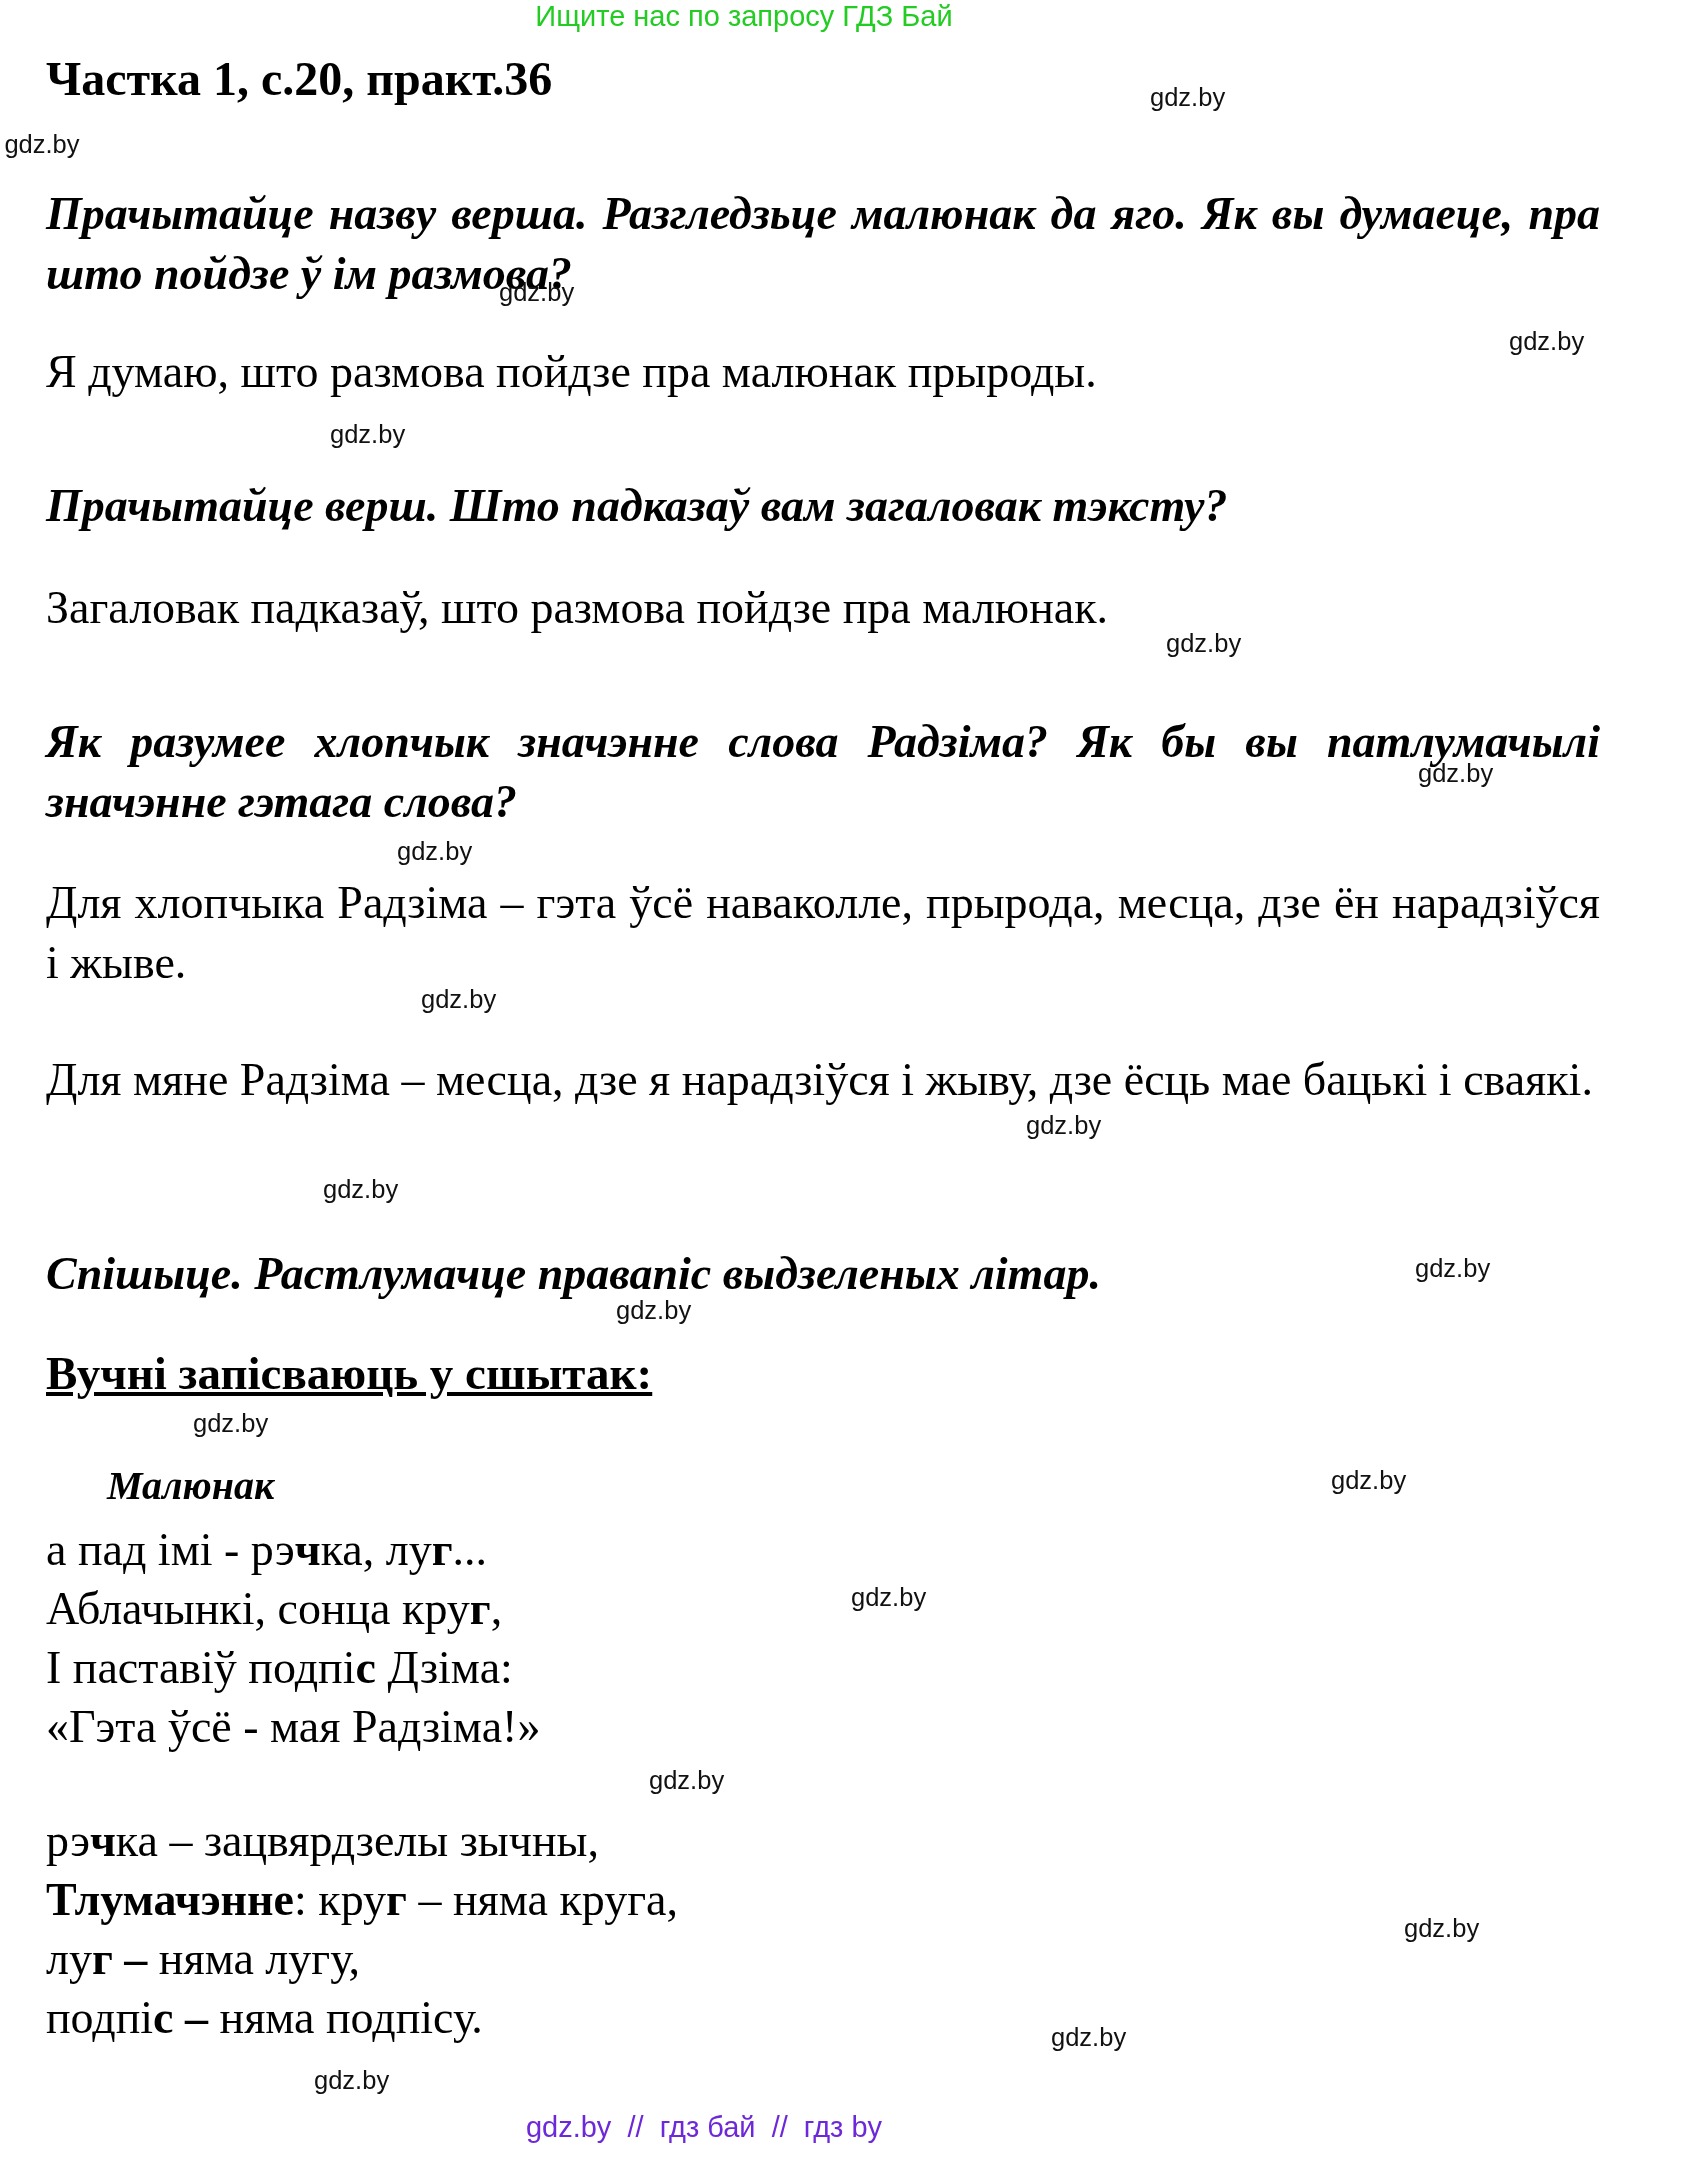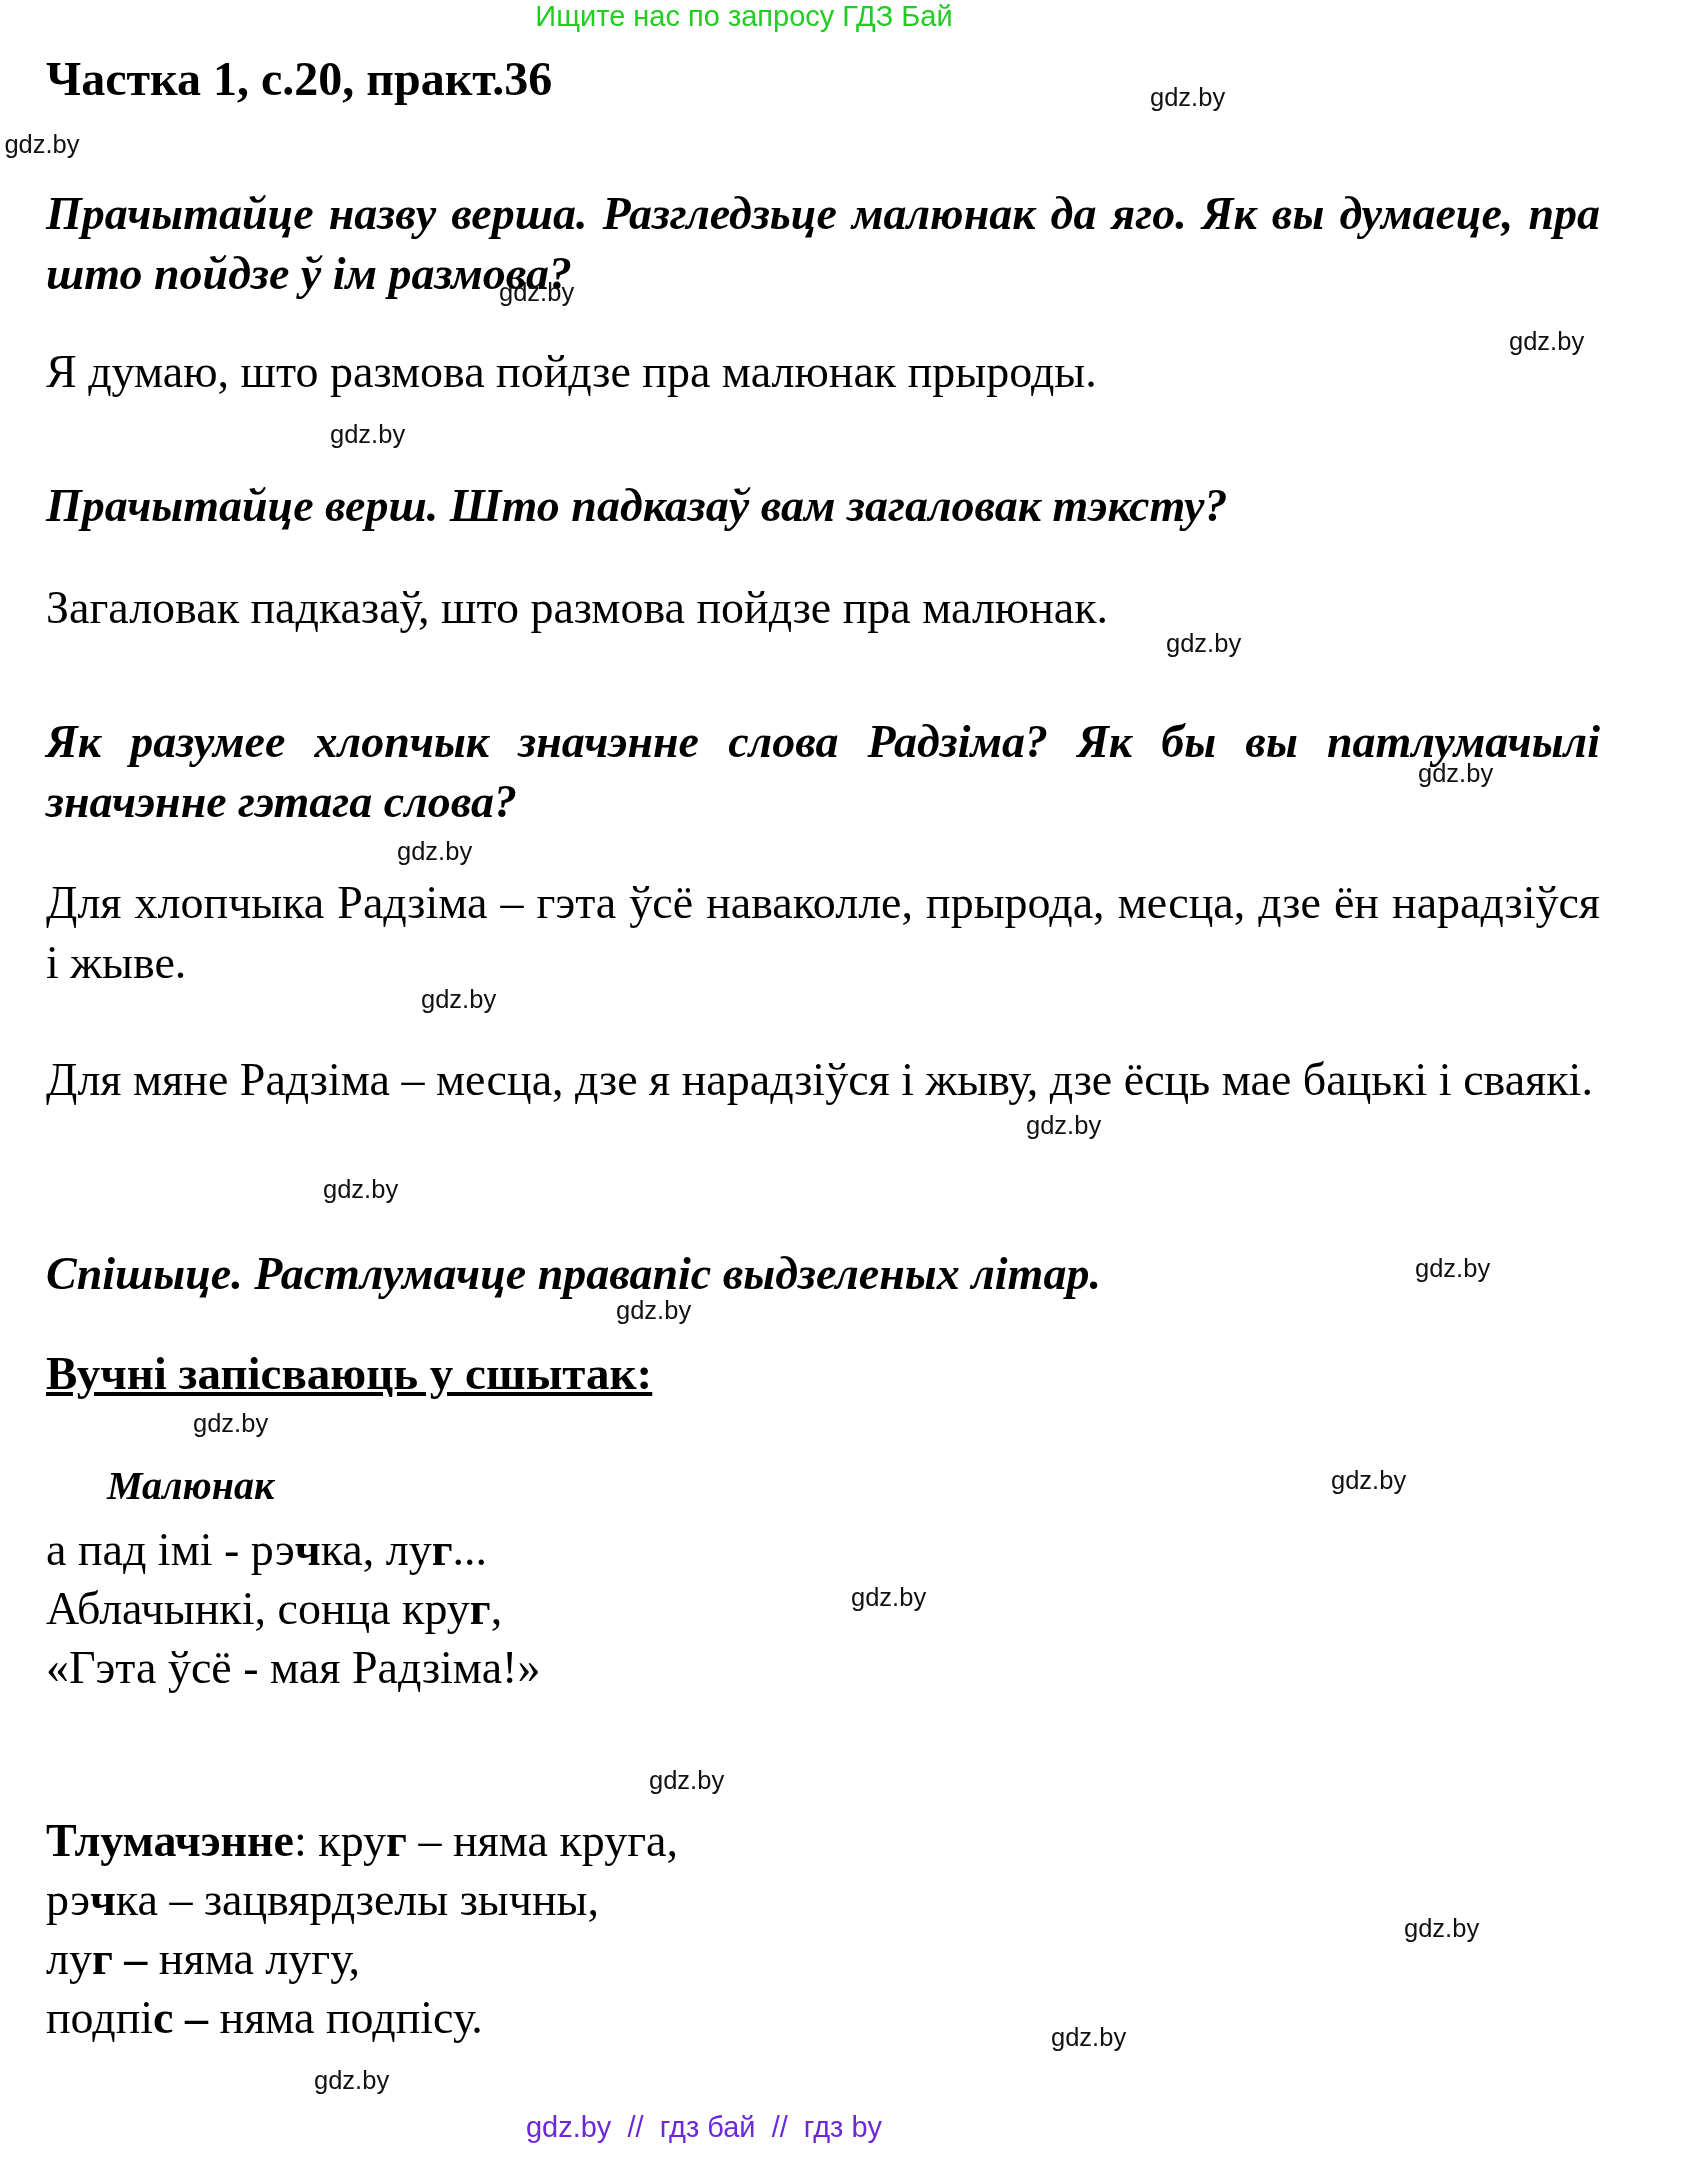--- a/index.html
+++ b/index.html
@@ -33,26 +33,27 @@
 <div class="abs a" style="top:1050px">Для мяне Радзіма – месца, дзе я нарадзіўся і жыву, дзе ёсць мае бацькі і сваякі.</div>
 
 <div class="abs q" style="top:1227px">Спішыце. Растлумачце правапіс выдзеленых літар.</div>
 
 <div class="abs sub" style="top:1346px">Вучні запісваюць у сшытак:</div>
 
 <div class="abs poem-title" style="top:1462px">Малюнак</div>
 <div class="abs poem" style="top:1520px">
   <div><span>а пад імі - рэ</span><span class="b">ч</span><span>ка, лу</span><span class="b">г</span><span>...</span></div>
   <div><span>Аблачынкі, сонца кру</span><span class="b">г</span><span>,</span></div>
+  <div><span>І паставіў подпі</span><span class="b">с</span><span> Дзіма:</span></div>
   <div><span>«Гэта ўсё - мая Радзіма!»</span></div>
 </div>
 
 <div class="abs poem" style="top:1811px">
+  <div><span>рэ</span><span class="b">ч</span><span>ка – зацвярдзелы зычны,</span></div>
   <div><span class="b">Тлумачэнне</span><span>: кру</span><span class="b">г</span><span> – няма круга,</span></div>
-  <div><span>рэ</span><span class="b">ч</span><span>ка – зацвярдзелы зычны,</span></div>
   <div><span>лу</span><span class="b">г –</span><span> няма лугу,</span></div>
   <div><span>подпі</span><span class="b">с –</span><span> няма подпісу.</span></div>
 </div>
 
 <div class="abs wm" style="left:1150px;top:83px">gdz.by</div>
 <div class="abs wm" style="left:4.4px;top:130px">gdz.by</div>
 <div class="abs wm" style="left:499px;top:278px">gdz.by</div>
 <div class="abs wm" style="left:1509px;top:327px">gdz.by</div>
 <div class="abs wm" style="left:330px;top:420px">gdz.by</div>
 <div class="abs wm" style="left:1166px;top:629px">gdz.by</div>

